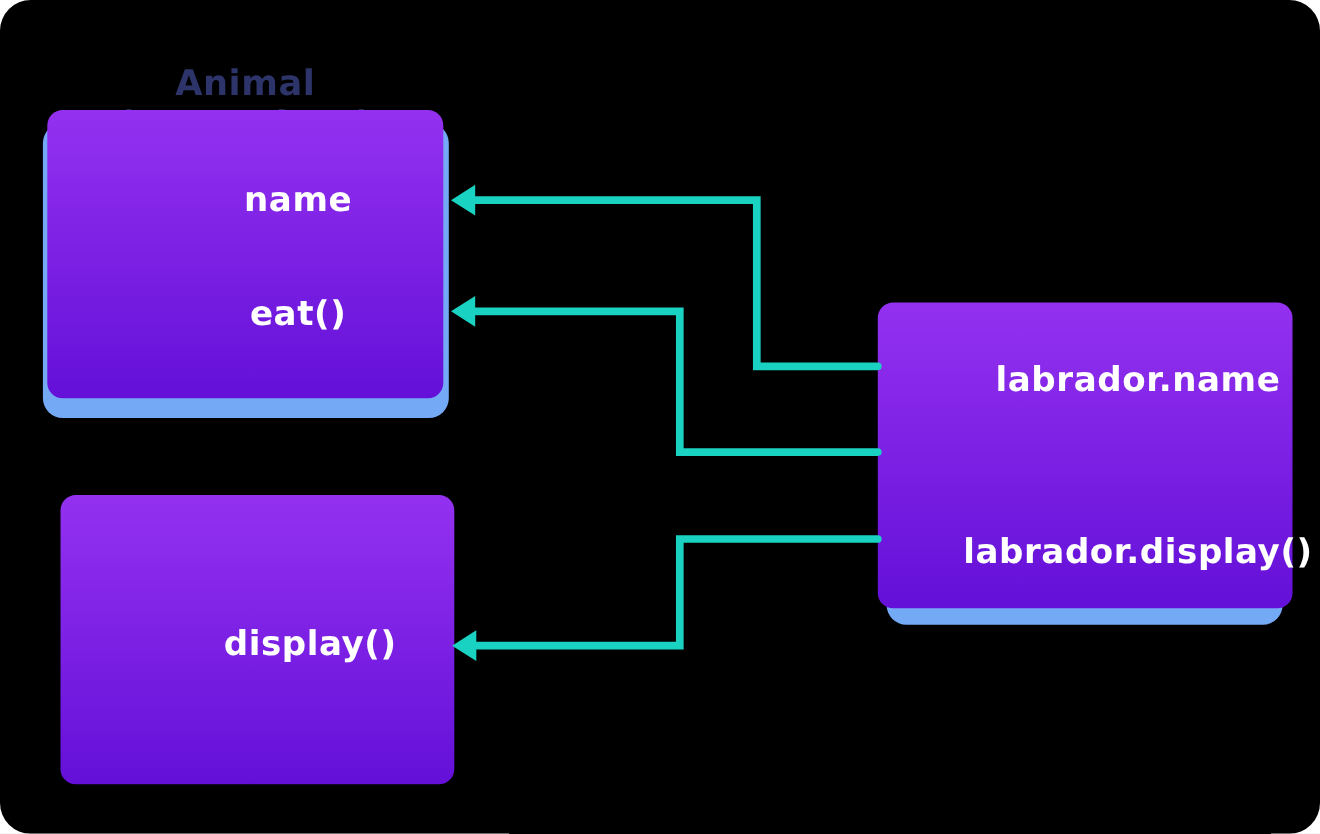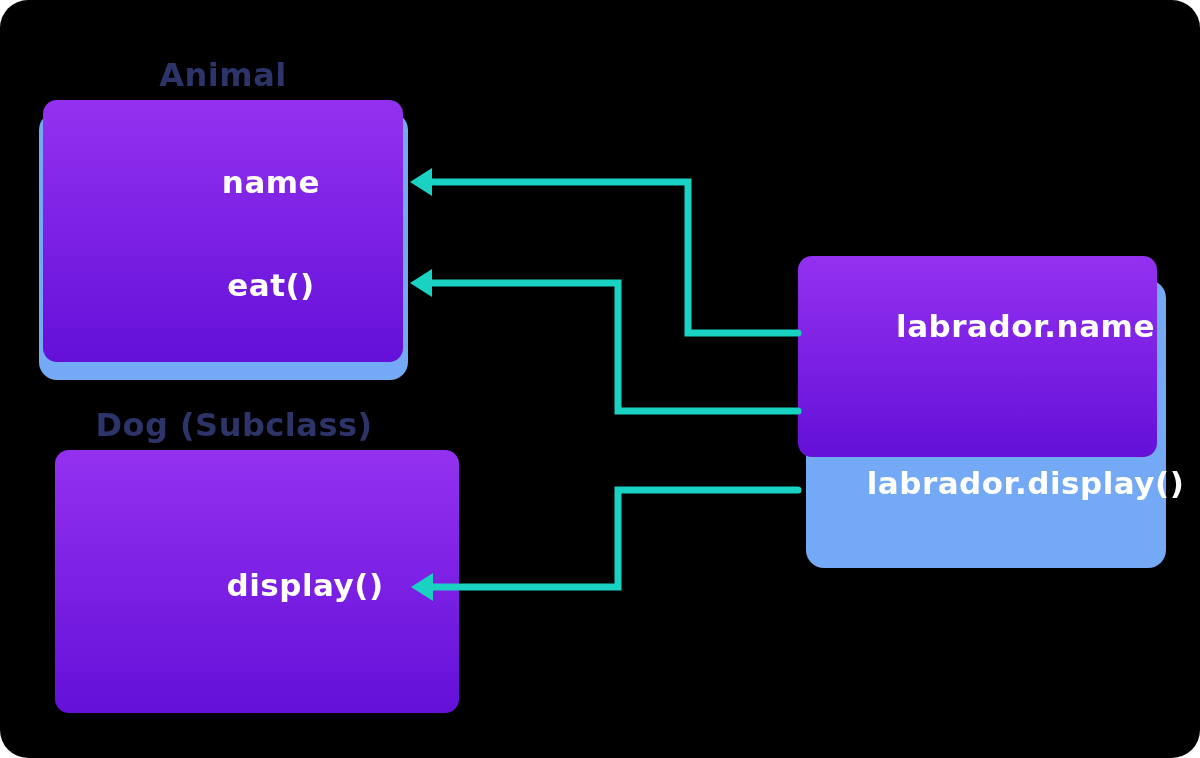--- a/index.html
+++ b/index.html
@@ -58,26 +58,26 @@
     margin-left:48px;
   }
   
   .animal-title{left:43px;top:56px;width:360px;}
   .animal-shadow{left:39px;top:112px;width:369px;height:268px;}
   .animal-box{left:43px;top:100px;width:360px;height:262px;}
   .animal-item-0{top:60px;}
   .animal-item-1{top:163px;}
   
   .dog-title{left:55px;top:406px;width:358px;}
-  .dog-box{left:55px;top:450px;width:404px;height:263px;}
+  .dog-box{left:55px;top:450px;width:358px;height:263px;}
   .dog-item-0{top:113px;}
   
   .main-title{left:798px;top:219px;width:359px;}
   .main-shadow{left:806px;top:280px;width:360px;height:288px;}
-  .main-box{left:798px;top:256px;width:359px;height:201px;}
+  .main-box{left:798px;top:275px;width:359px;height:278px;padding-left:18px;}
   .main-item-0{top:48px;}
   .main-item-1{top:125px;}
   .main-item-2{top:205px;}
   .arrows{
     position:absolute;
     left:0;
     top:0;
     width:1200px;
     height:758px;
     pointer-events:none;
@@ -88,21 +88,20 @@
 
 <div class="canvas">
 
   <div class="box-title animal-title">Animal (Superclass)</div>
   <div class="shadow animal-shadow"></div>
   <div class="box animal-box">
     <div class="item animal-item-0">name</div>
     <div class="item animal-item-1">eat()</div>
   </div>
 
-  <div class="box-title dog-title">Dog (Subclass)</div>
   <div class="box dog-box">
     <div class="item dog-item-0">display()</div>
   </div>
 
   <div class="shadow main-shadow"></div>
   <div class="box main-box">
     <div class="item main-item-0">labrador.name</div>
     <div class="item main-item-2">labrador.display()</div>
   </div>
 

